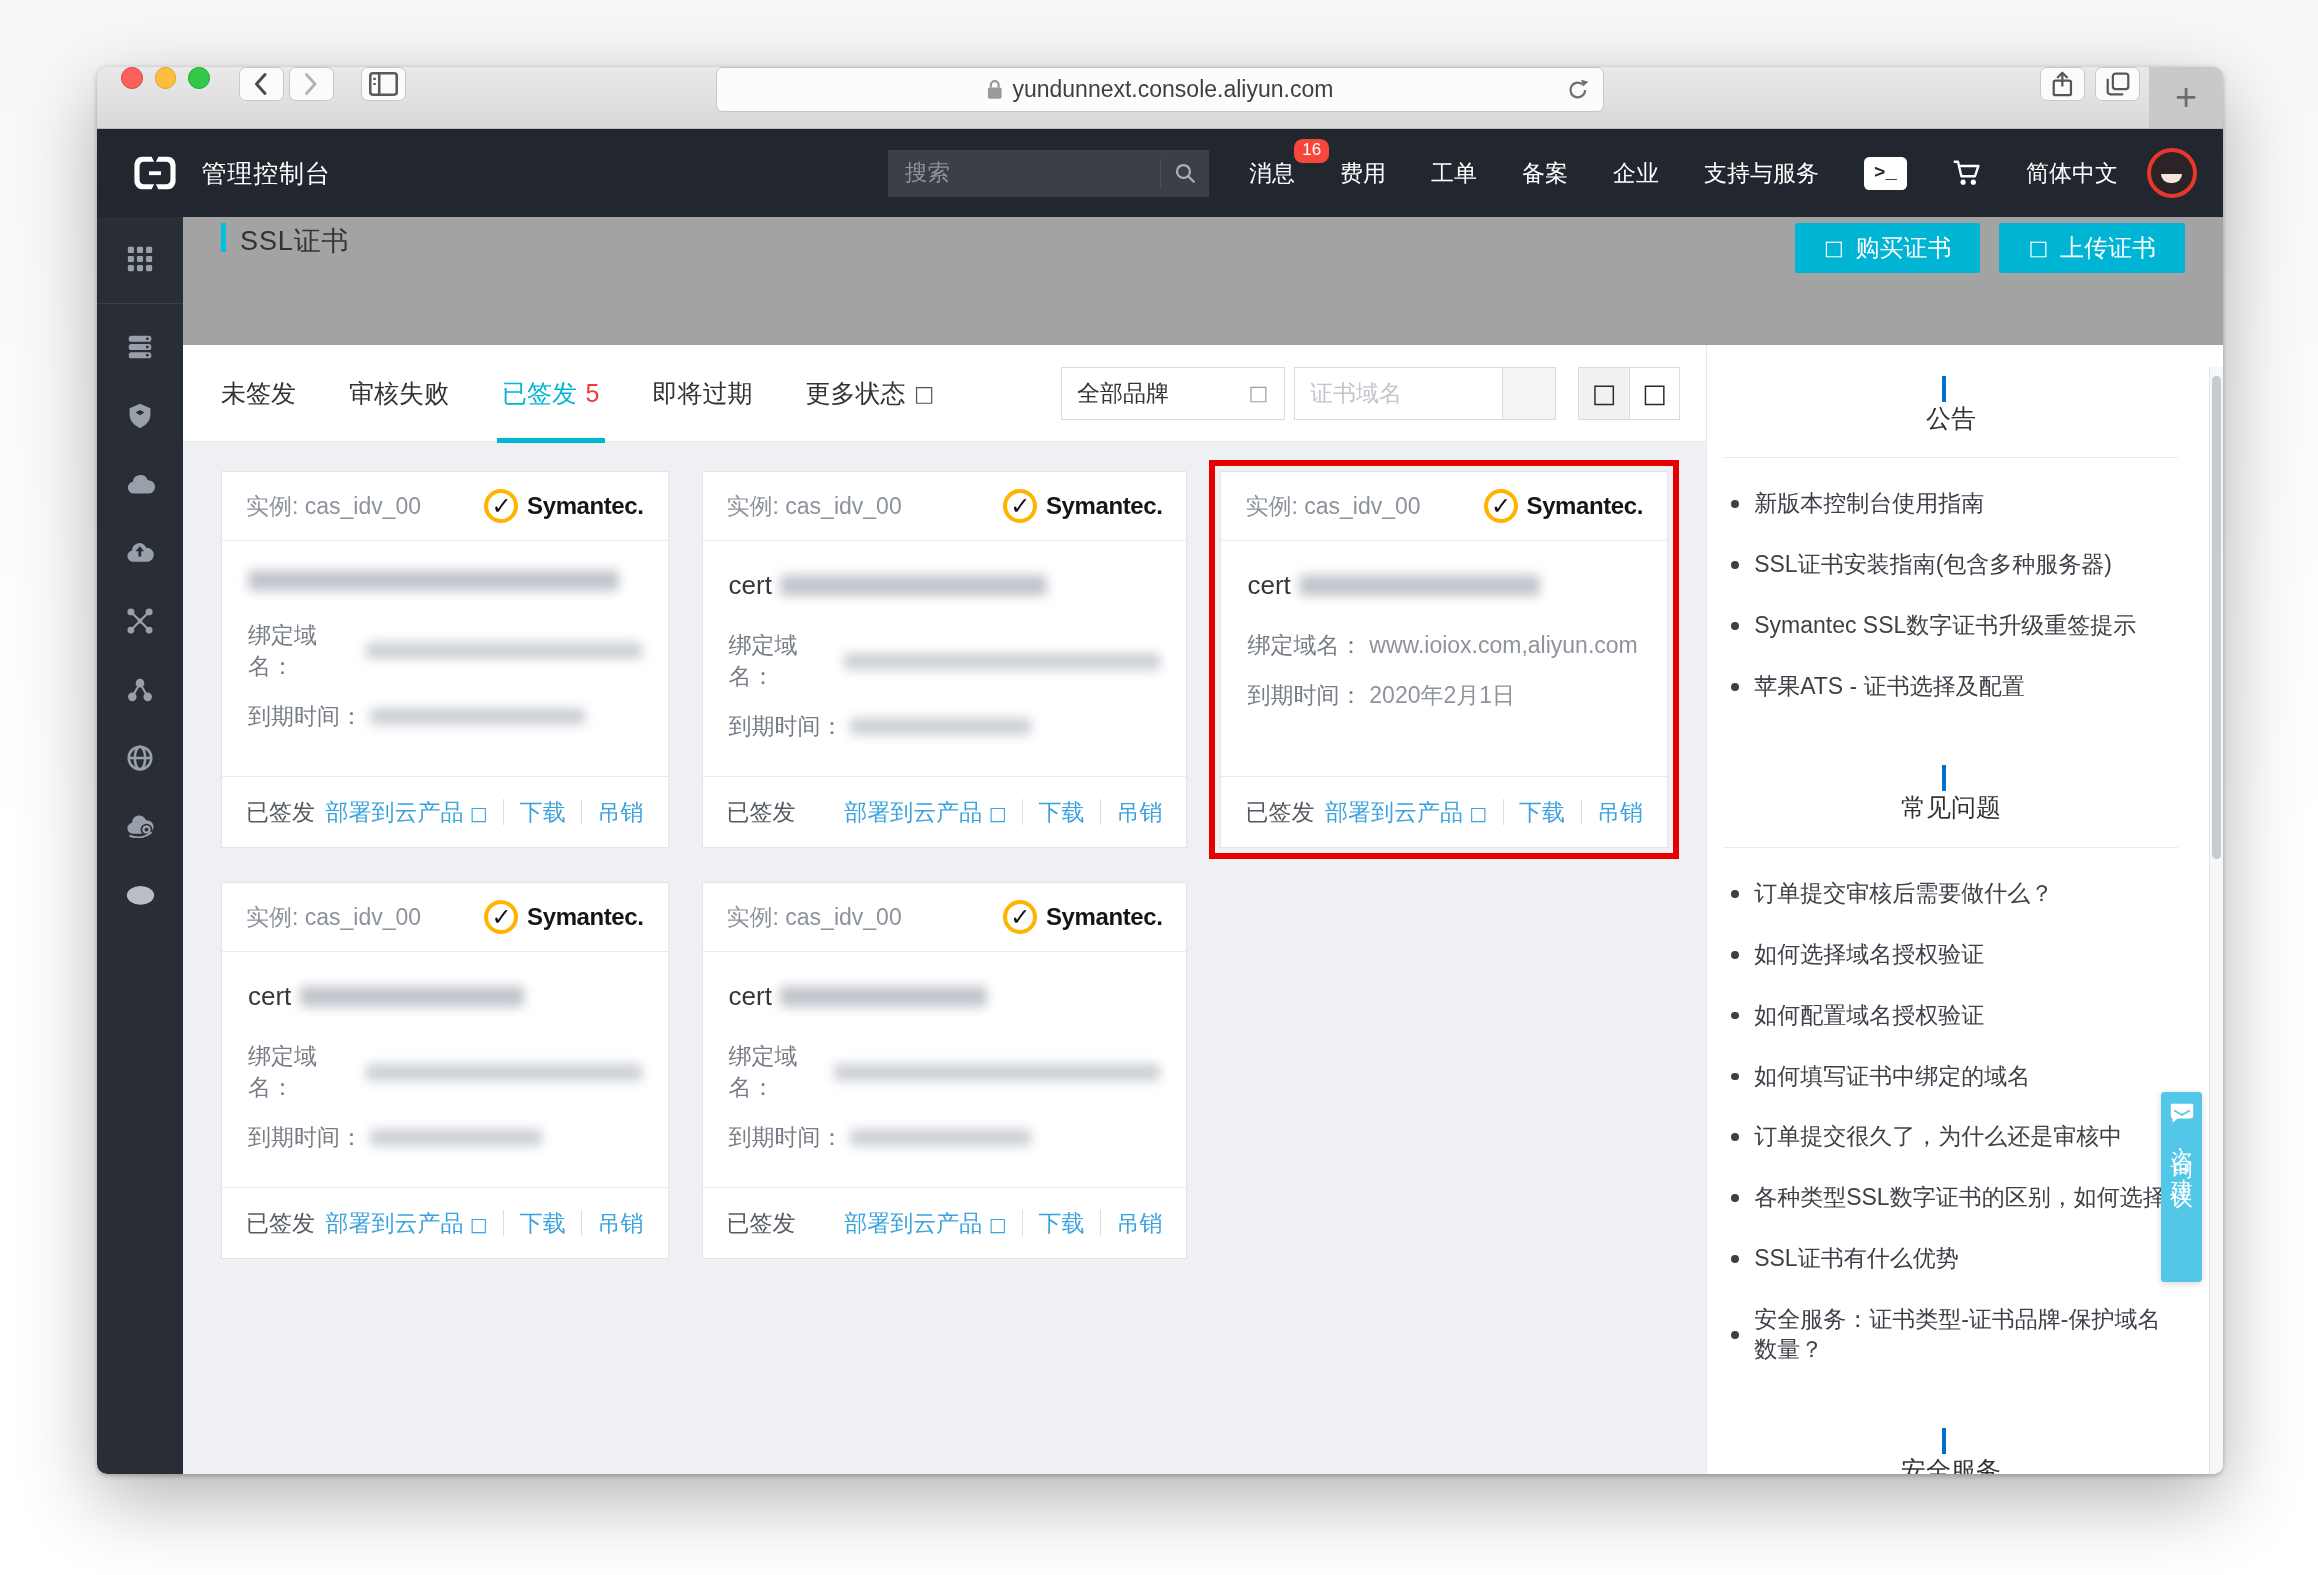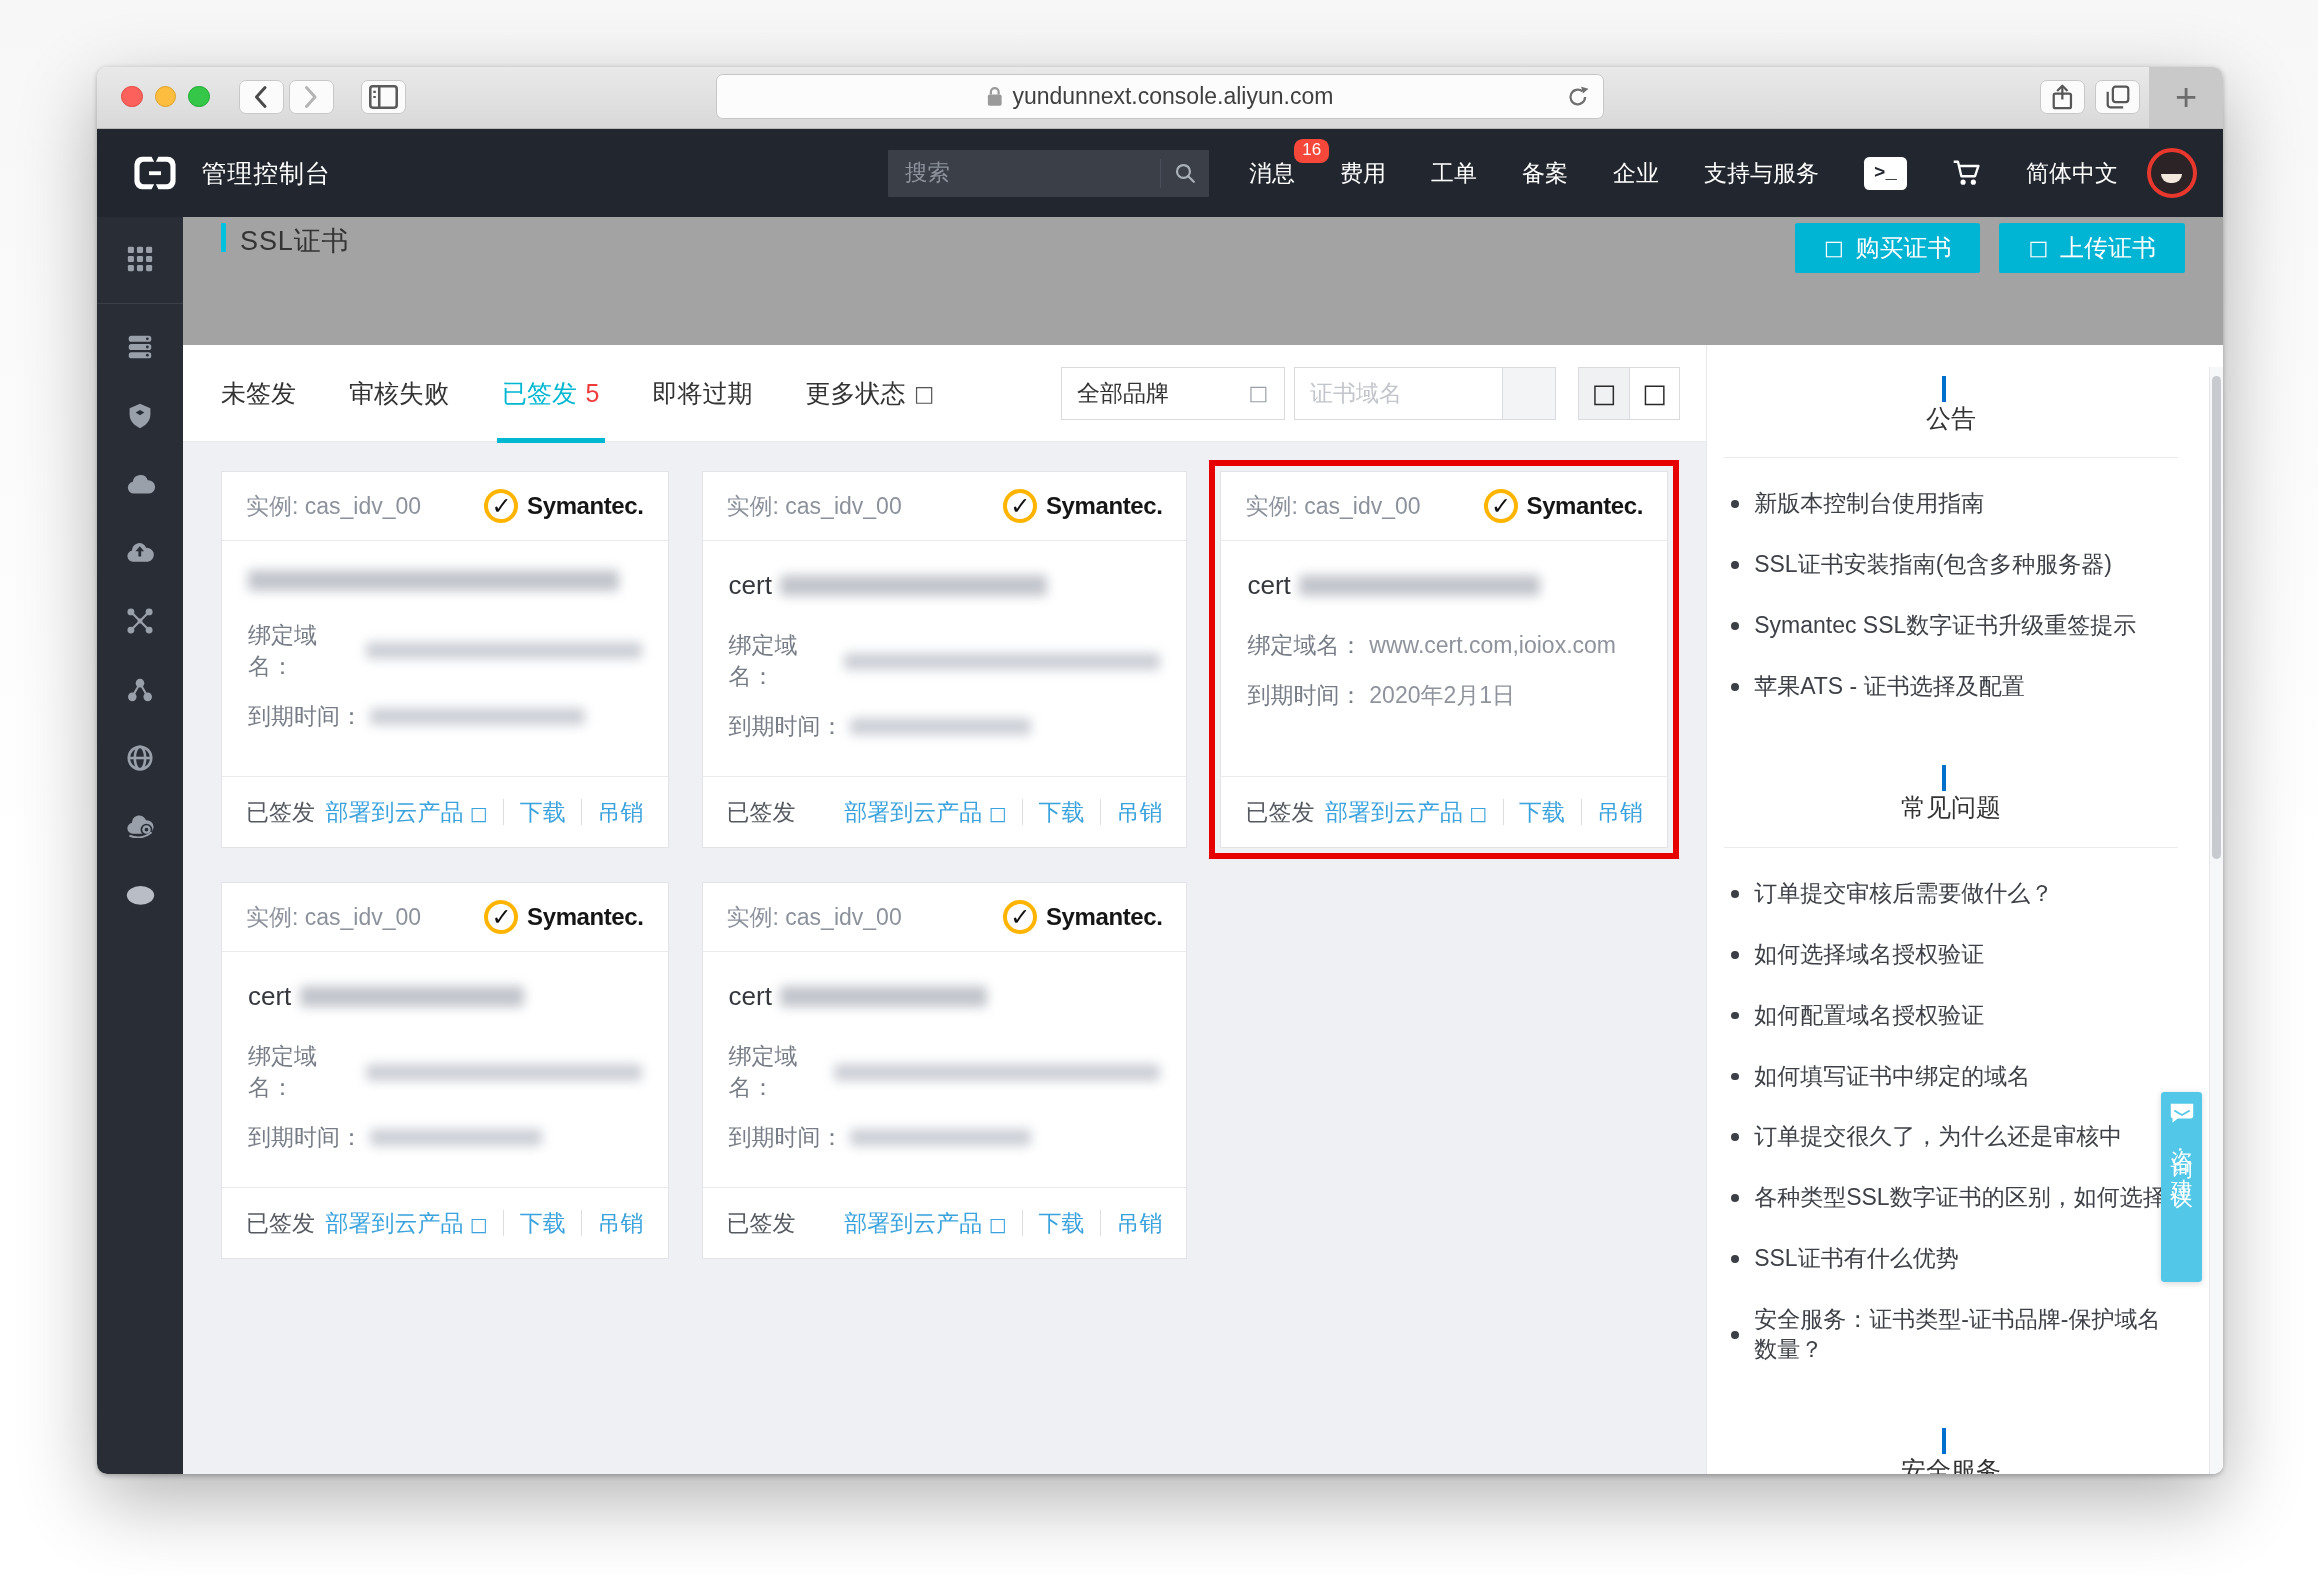--- a/index.html
+++ b/index.html
@@ -7,21 +7,21 @@
   .stage { position:relative; width:2319px; height:1576px; background:linear-gradient(#f7f7f7,#ffffff 55%); overflow:hidden; }
 
   
   .window { position:absolute; left:97px; top:67px; width:2126px; height:1407px;
     border-radius:10.3px; overflow:hidden; background:#fff;
     box-shadow:0 26px 78px rgba(0,0,0,.30), 0 1.7px 5.2px rgba(0,0,0,.25);
     display:flex; flex-direction:column; }
 
   
   .toolbar { height:62px; flex:0 0 62px; background:linear-gradient(#e9e9e9,#d9d9d9);
-    border-bottom:0.9px solid #b9b9b9; display:flex; align-items:center; padding:0 0 2px 24px; position:relative; }
+    border-bottom:0.9px solid #b9b9b9; display:flex; padding:0 0 2px 24px; position:relative; }
   .traffic { display:flex; gap:12px; margin-right:29px; }
   .light { width:21.5px; height:21.5px; border-radius:50%; }
   .light.red{ background:#fc615c; border:0.9px solid #e0443e;}
   .light.yellow{ background:#fdbe40; border:0.9px solid #dfa023;}
   .light.green{ background:#34c748; border:0.9px solid #1da82f;}
   .tb-btn { width:45px; height:34px; background:#fbfbfb; border:0.9px solid #c8c8c8; border-radius:6.9px;
     display:flex; align-items:center; justify-content:center; margin-right:5.2px; }
   .tb-btn.spaced{ margin-left:22.4px; }
   .urlbar { position:absolute; left:50%; transform:translateX(-50%); width:888px; height:45px;
     background:#fcfcfc; border:0.9px solid #c6c6c6; border-radius:6.9px; display:flex; align-items:center; justify-content:center;
@@ -473,21 +473,21 @@
                           <b>Symantec.</b>
                         </span>
                     </div>
                     <div class="card-body">
                       <div class="cert-line">
                           <span>cert</span>
                           <span class="redact tall" style="width:241px"></span>
                         </div>
                       <div class="field">
                           <span>绑定域名：</span>
-                          <span class="val">www.cert.com,ioiox.com</span>
+                          <span class="val">www.ioiox.com,aliyun.com</span>
                         </div>
                       <div class="field">
                           <span>到期时间：</span>
                           <span class="val">2020年2月1日</span>
                         </div>
                     </div>
                     <div class="card-foot">
                       <span class="status">已签发</span>
                       <span class="links">
                         <span class="link"><span>部署到云产品</span> <span class="tofu">□</span></span>

